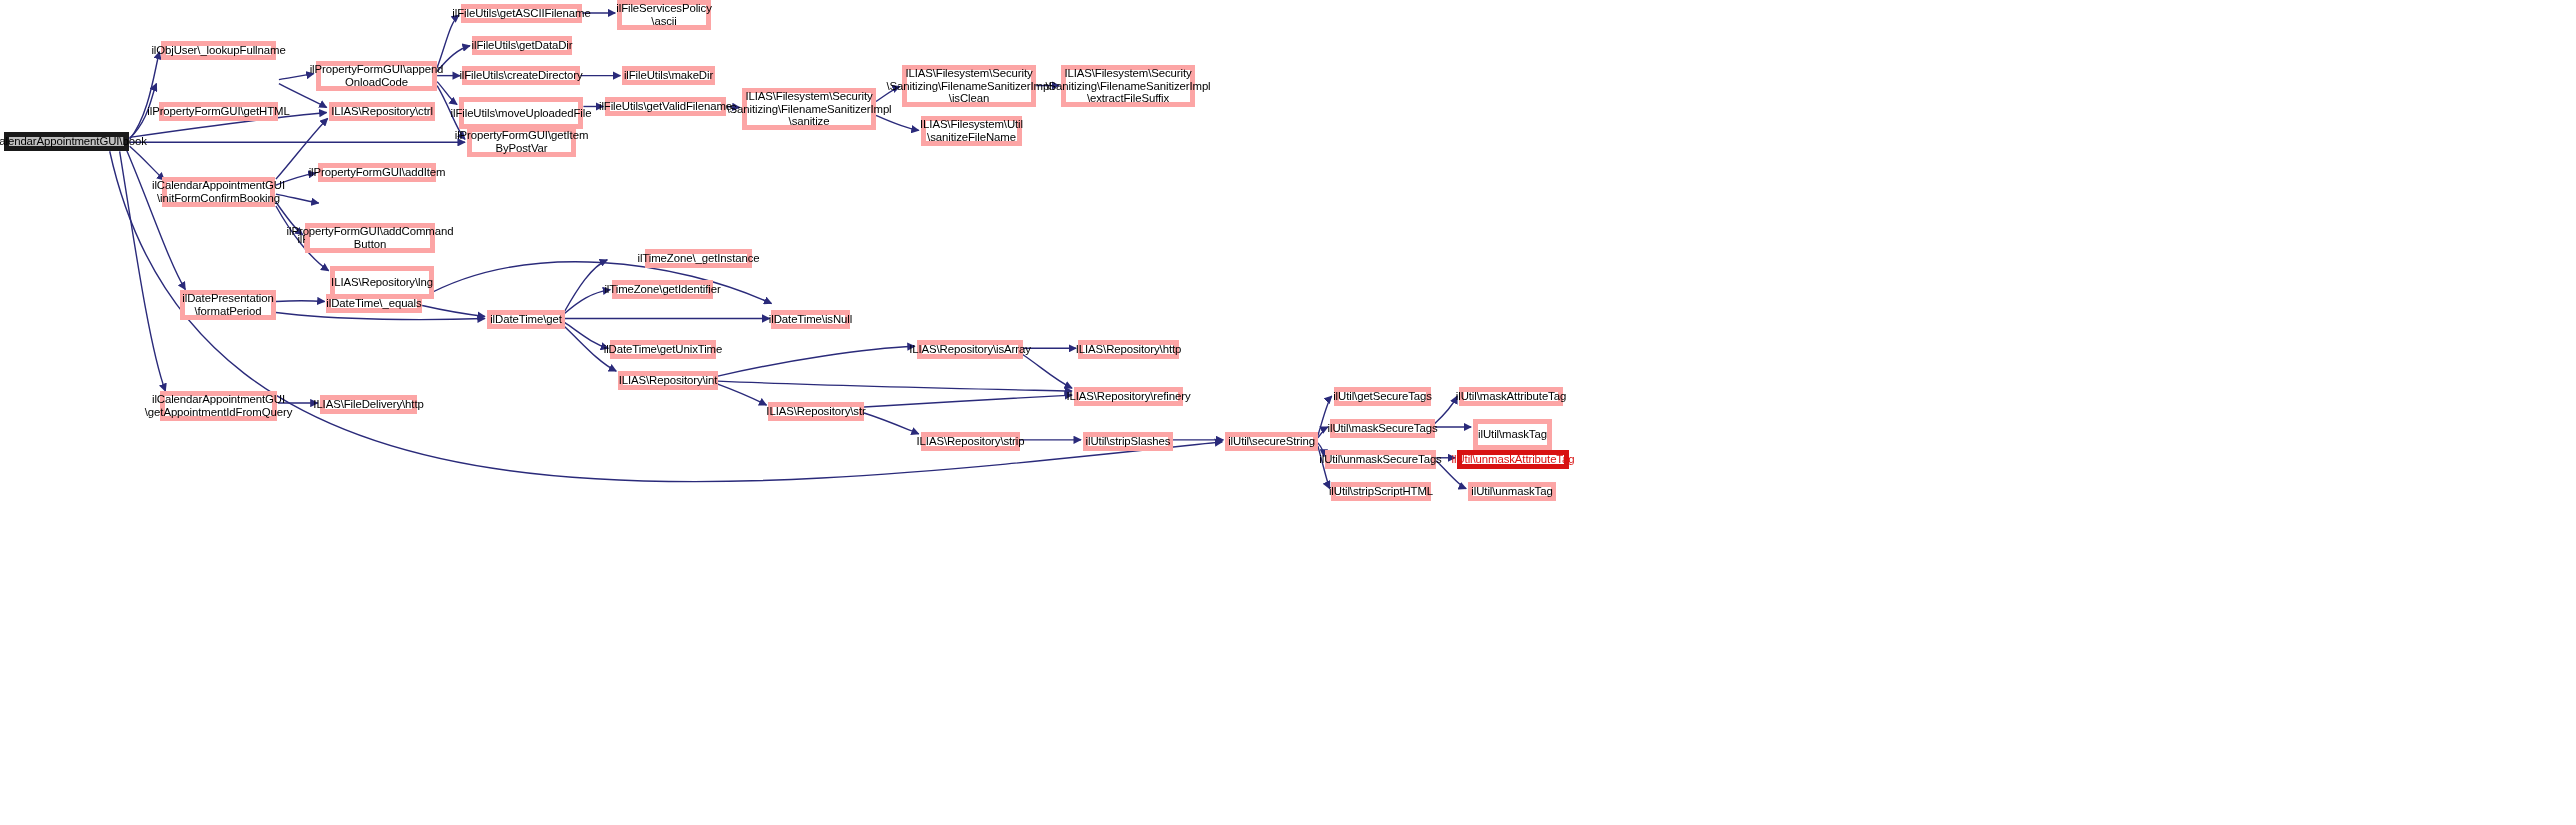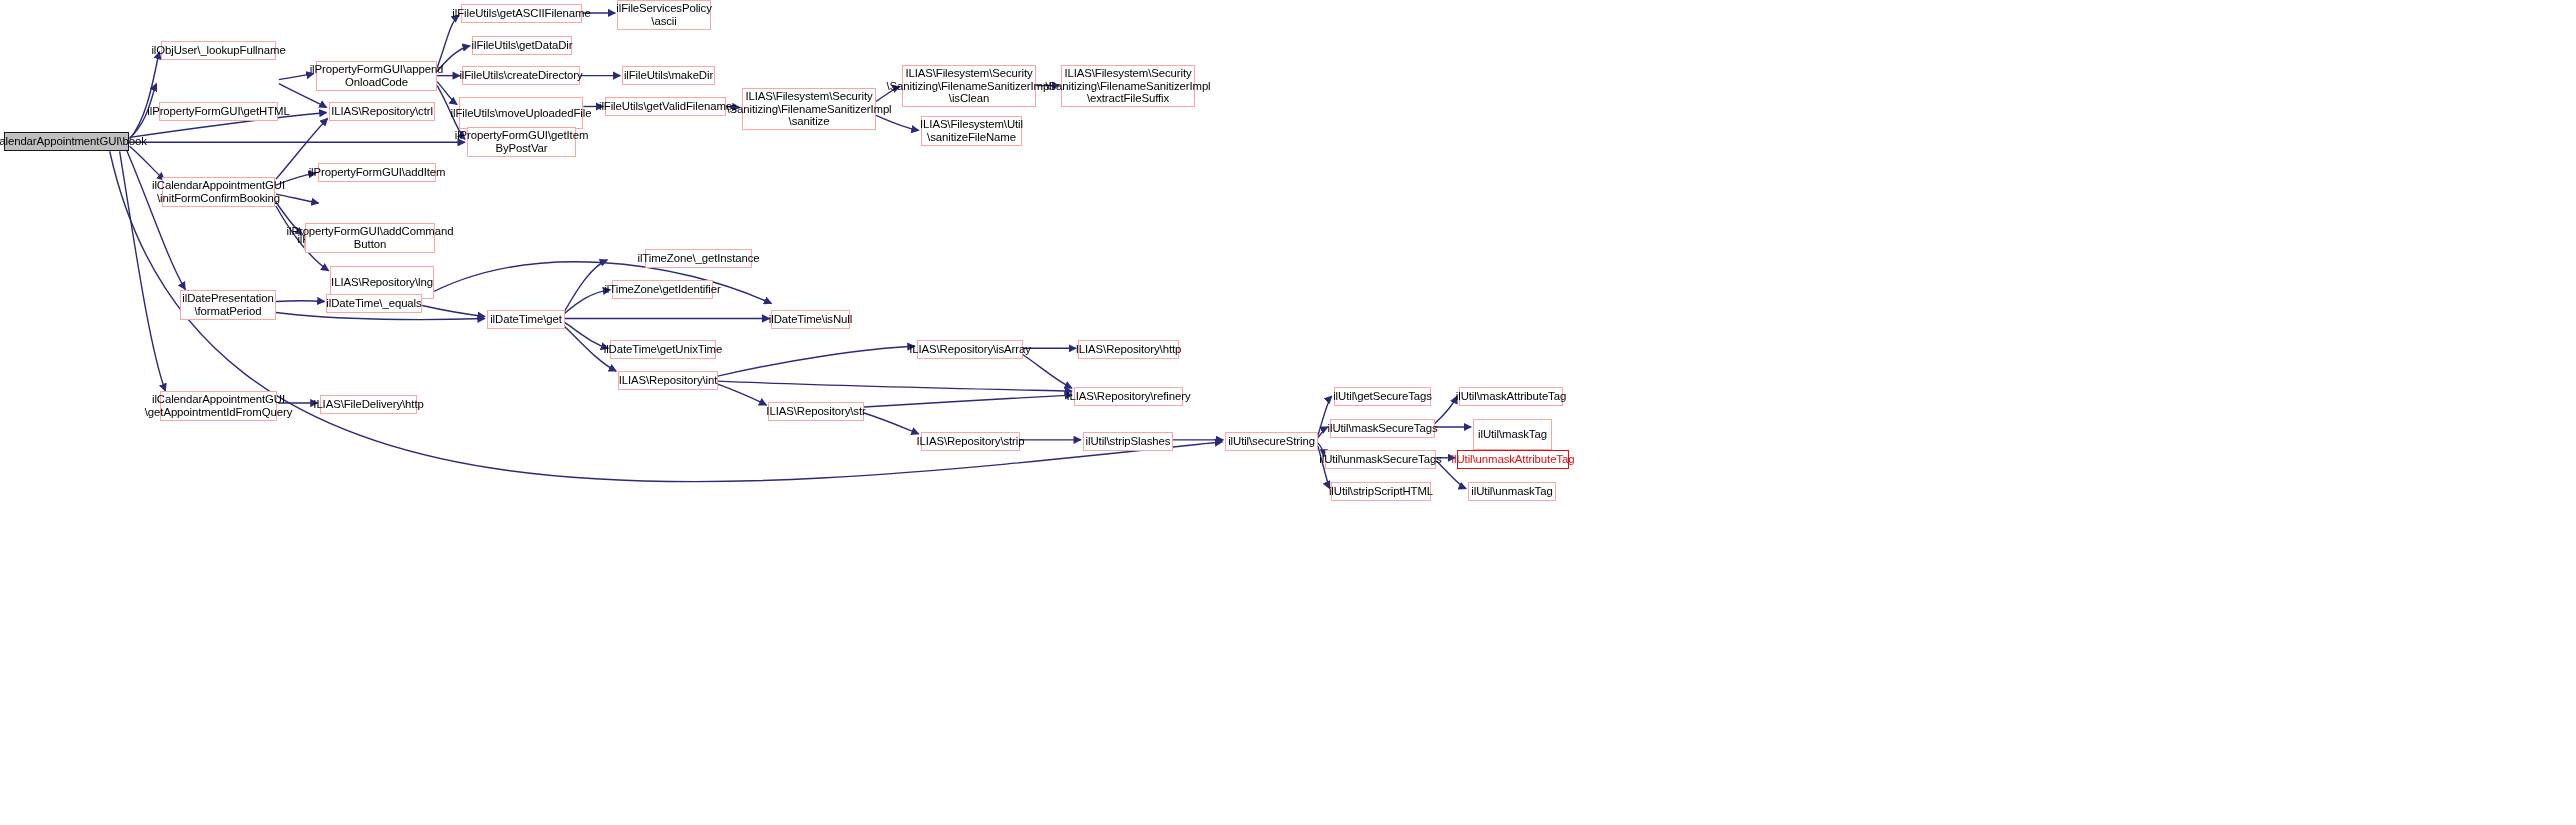--- a/index.html
+++ b/index.html
@@ -7,21 +7,21 @@
     position:relative;
     width:2576px;height:825px;
     background:#ffffff;
     font-family:"Liberation Sans","DejaVu Sans",sans-serif;
     overflow:hidden;
   }
   svg.edges{position:absolute;left:0;top:0;width:2576px;height:825px;pointer-events:none;}
   .node{
     position:absolute;
     box-sizing:border-box;
-    border:1px solid #fca5a5;
+    border:5px solid #fca5a5;
     background:#ffffff;
     color:#000000;
     display:flex;
     align-items:center;
     justify-content:center;
     text-align:center;
     line-height:1.12;
     font-size:11.4px;
     white-space:pre-line;
     letter-spacing:-0.1px;

